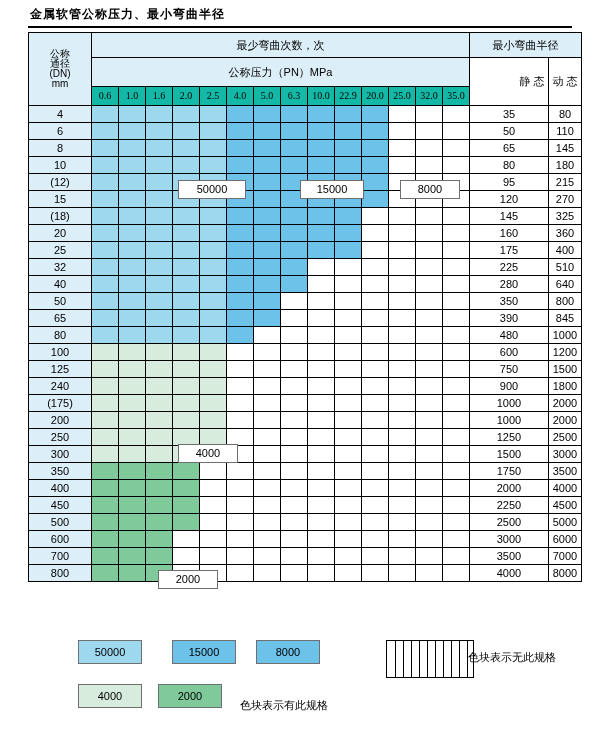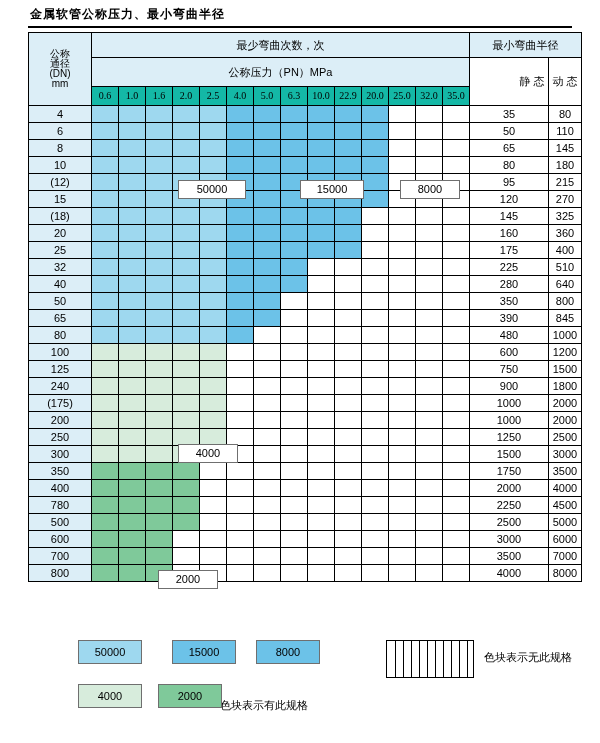--- a/index.html
+++ b/index.html
@@ -554,21 +554,21 @@
           <td class="cell f-none"></td>
           <td class="cell f-none"></td>
           <td class="cell f-none"></td>
           <td class="cell f-none"></td>
           <td class="cell f-none"></td>
           <td class="cell f-none"></td>
           <td class="r">2000</td>
           <td class="r">4000</td>
         </tr>
         <tr>
-          <td class="dn">780</td>
+          <td class="dn">450</td>
           <td class="cell f-green"></td>
           <td class="cell f-green"></td>
           <td class="cell f-green"></td>
           <td class="cell f-green"></td>
           <td class="cell f-none"></td>
           <td class="cell f-none"></td>
           <td class="cell f-none"></td>
           <td class="cell f-none"></td>
           <td class="cell f-none"></td>
           <td class="cell f-none"></td>
@@ -673,20 +673,20 @@
       <i style="left: 16px;"></i>
       <i style="left: 24px;"></i>
       <i style="left: 32px;"></i>
       <i style="left: 40px;"></i>
       <i style="left: 48px;"></i>
       <i style="left: 56px;"></i>
       <i style="left: 64px;"></i>
       <i style="left: 72px;"></i>
       <i style="left: 80px;"></i>
     </div>
-  <div class="lg-note" id="lg-note-striped" style="left:456px;top:14px;">色块表示无此规格</div>
-  <div class="lg-note" id="lg-note-color" style="left:192px;top:62px;">色块表示有此规格</div>
+  <div class="lg-note" id="lg-note-striped" style="left:440px;top:14px;">色块表示无此规格</div>
+  <div class="lg-note" id="lg-note-color" style="left:212px;top:62px;">色块表示有此规格</div>
 <div class="lg-box f-blue2" style="left: 50px; top: 4px;">50000</div>
     <div class="lg-box f-blue" style="left: 144px; top: 4px;">15000</div>
     <div class="lg-box f-blue" style="left: 228px; top: 4px;">8000</div>
     <div class="lg-box f-green2" style="left: 50px; top: 48px;">4000</div>
     <div class="lg-box f-green" style="left: 130px; top: 48px;">2000</div>
   </div>
 
 </body></html>

